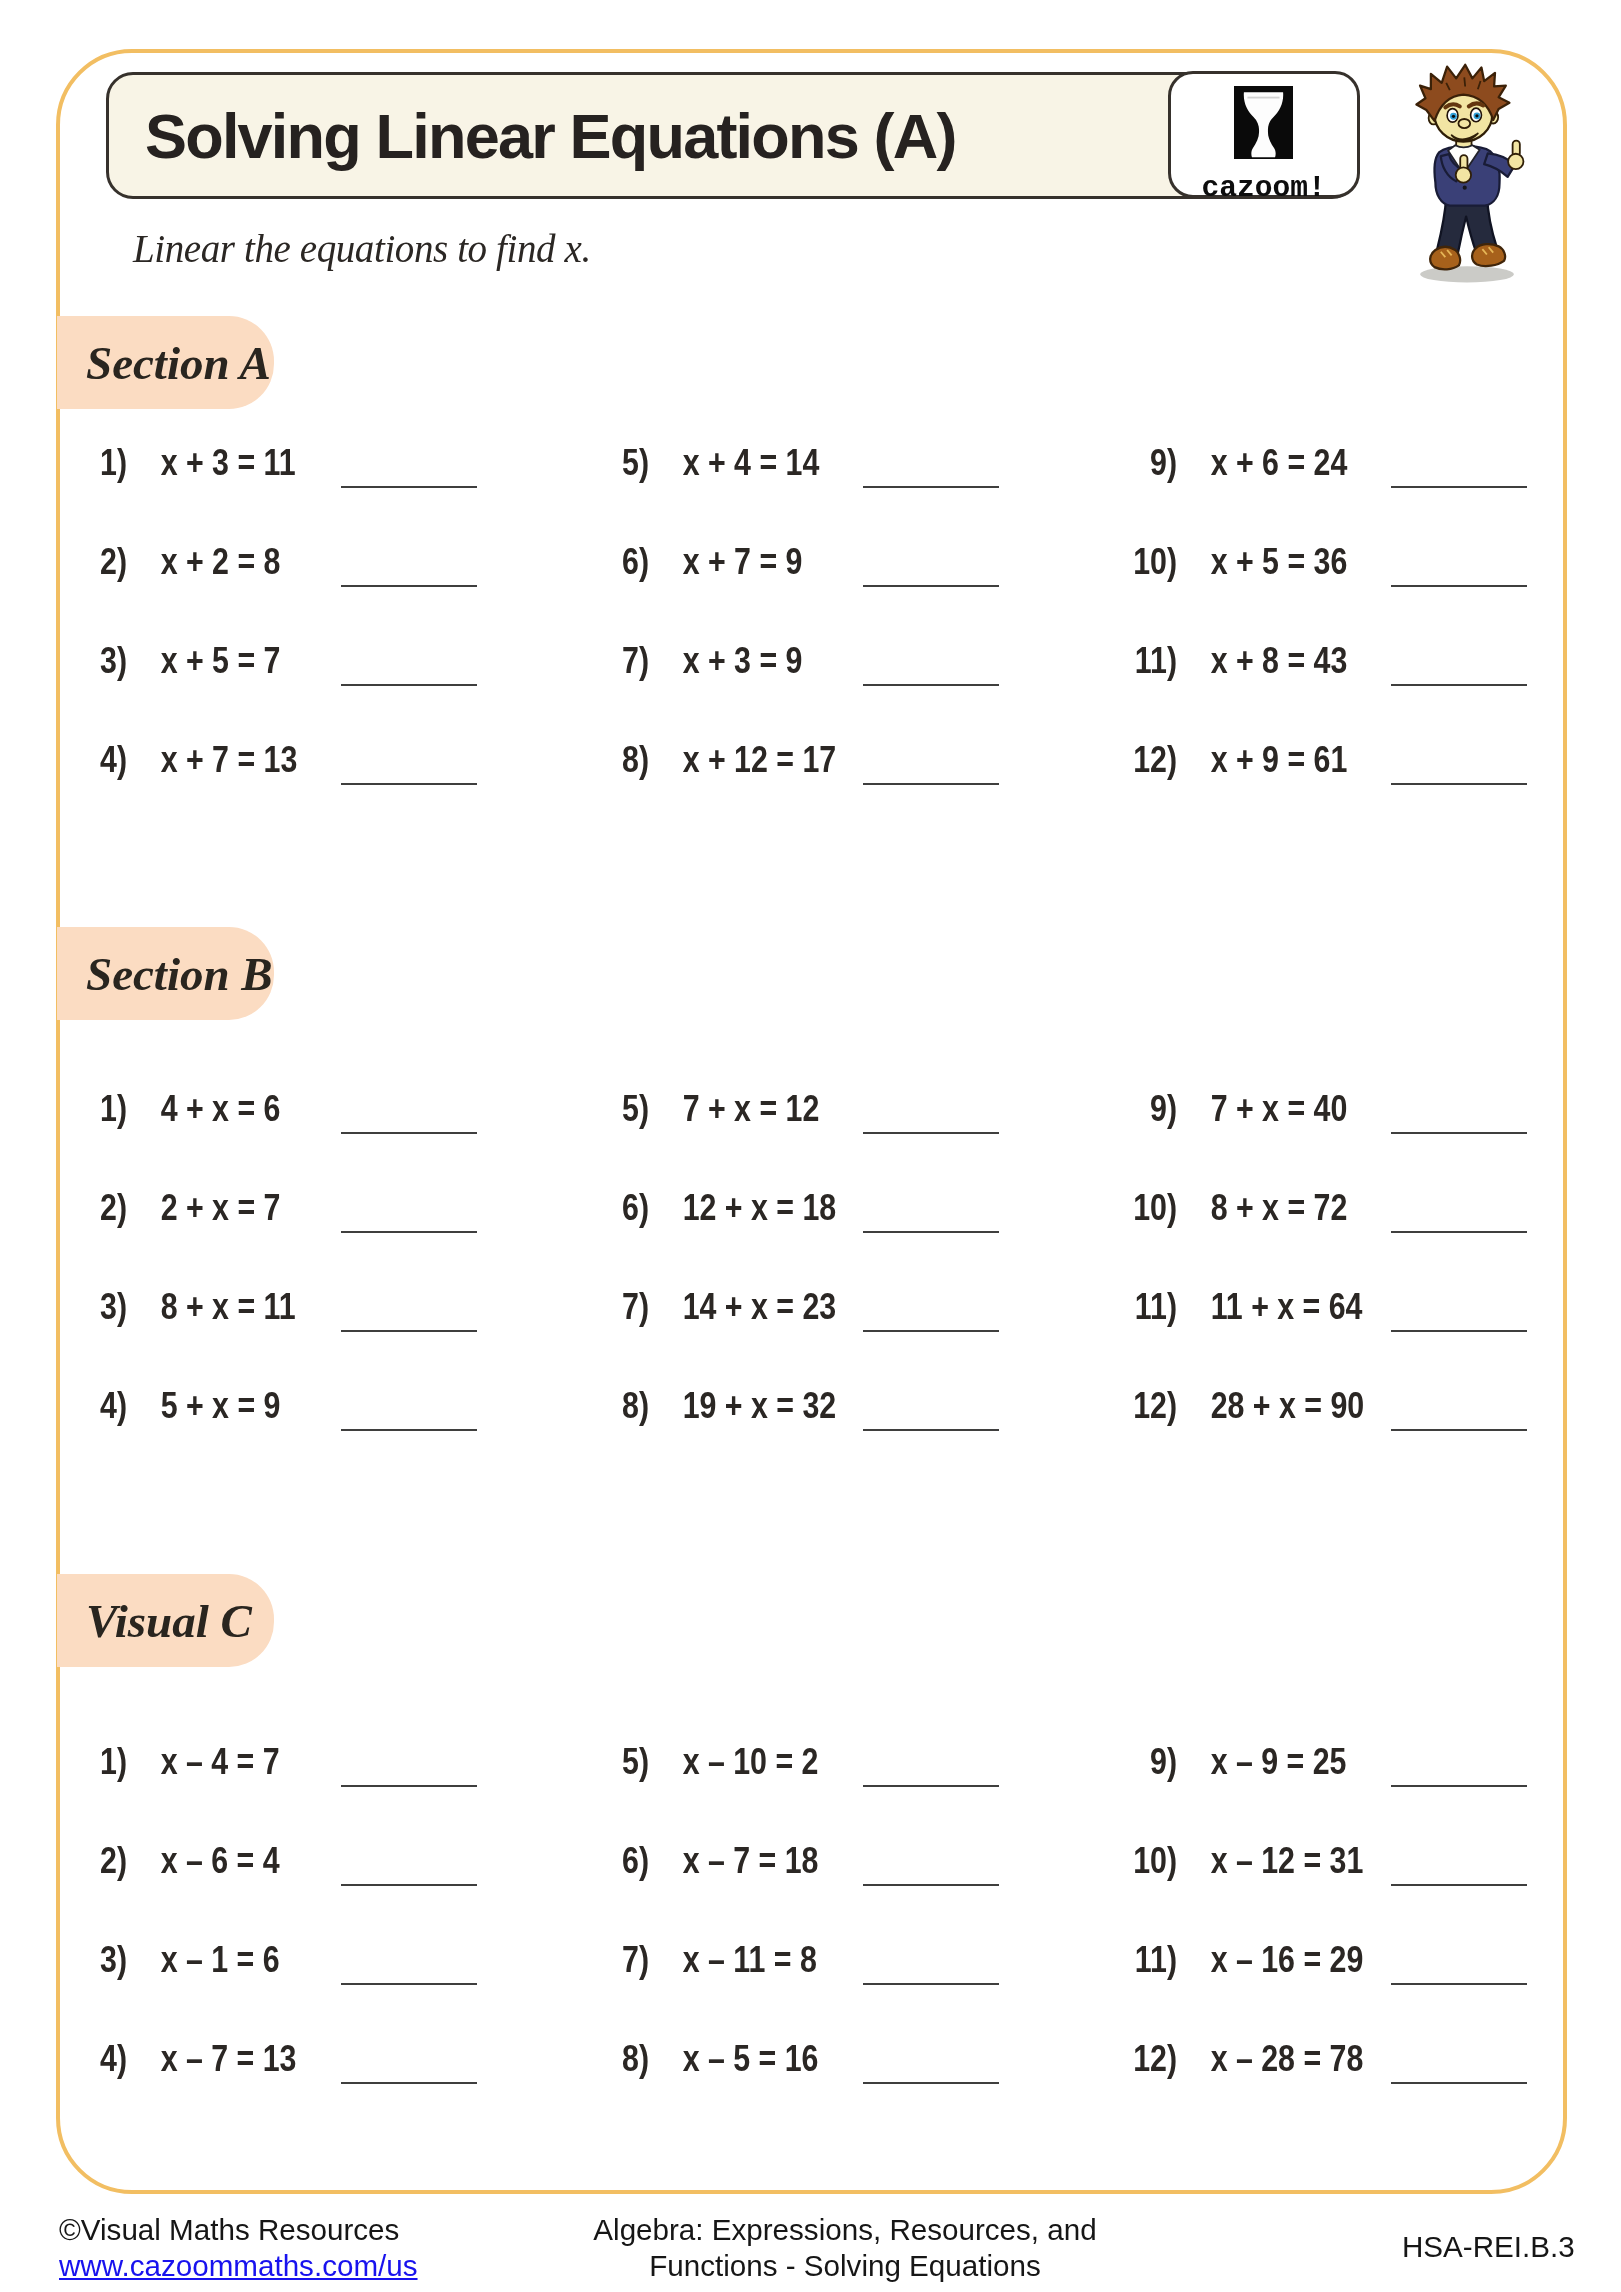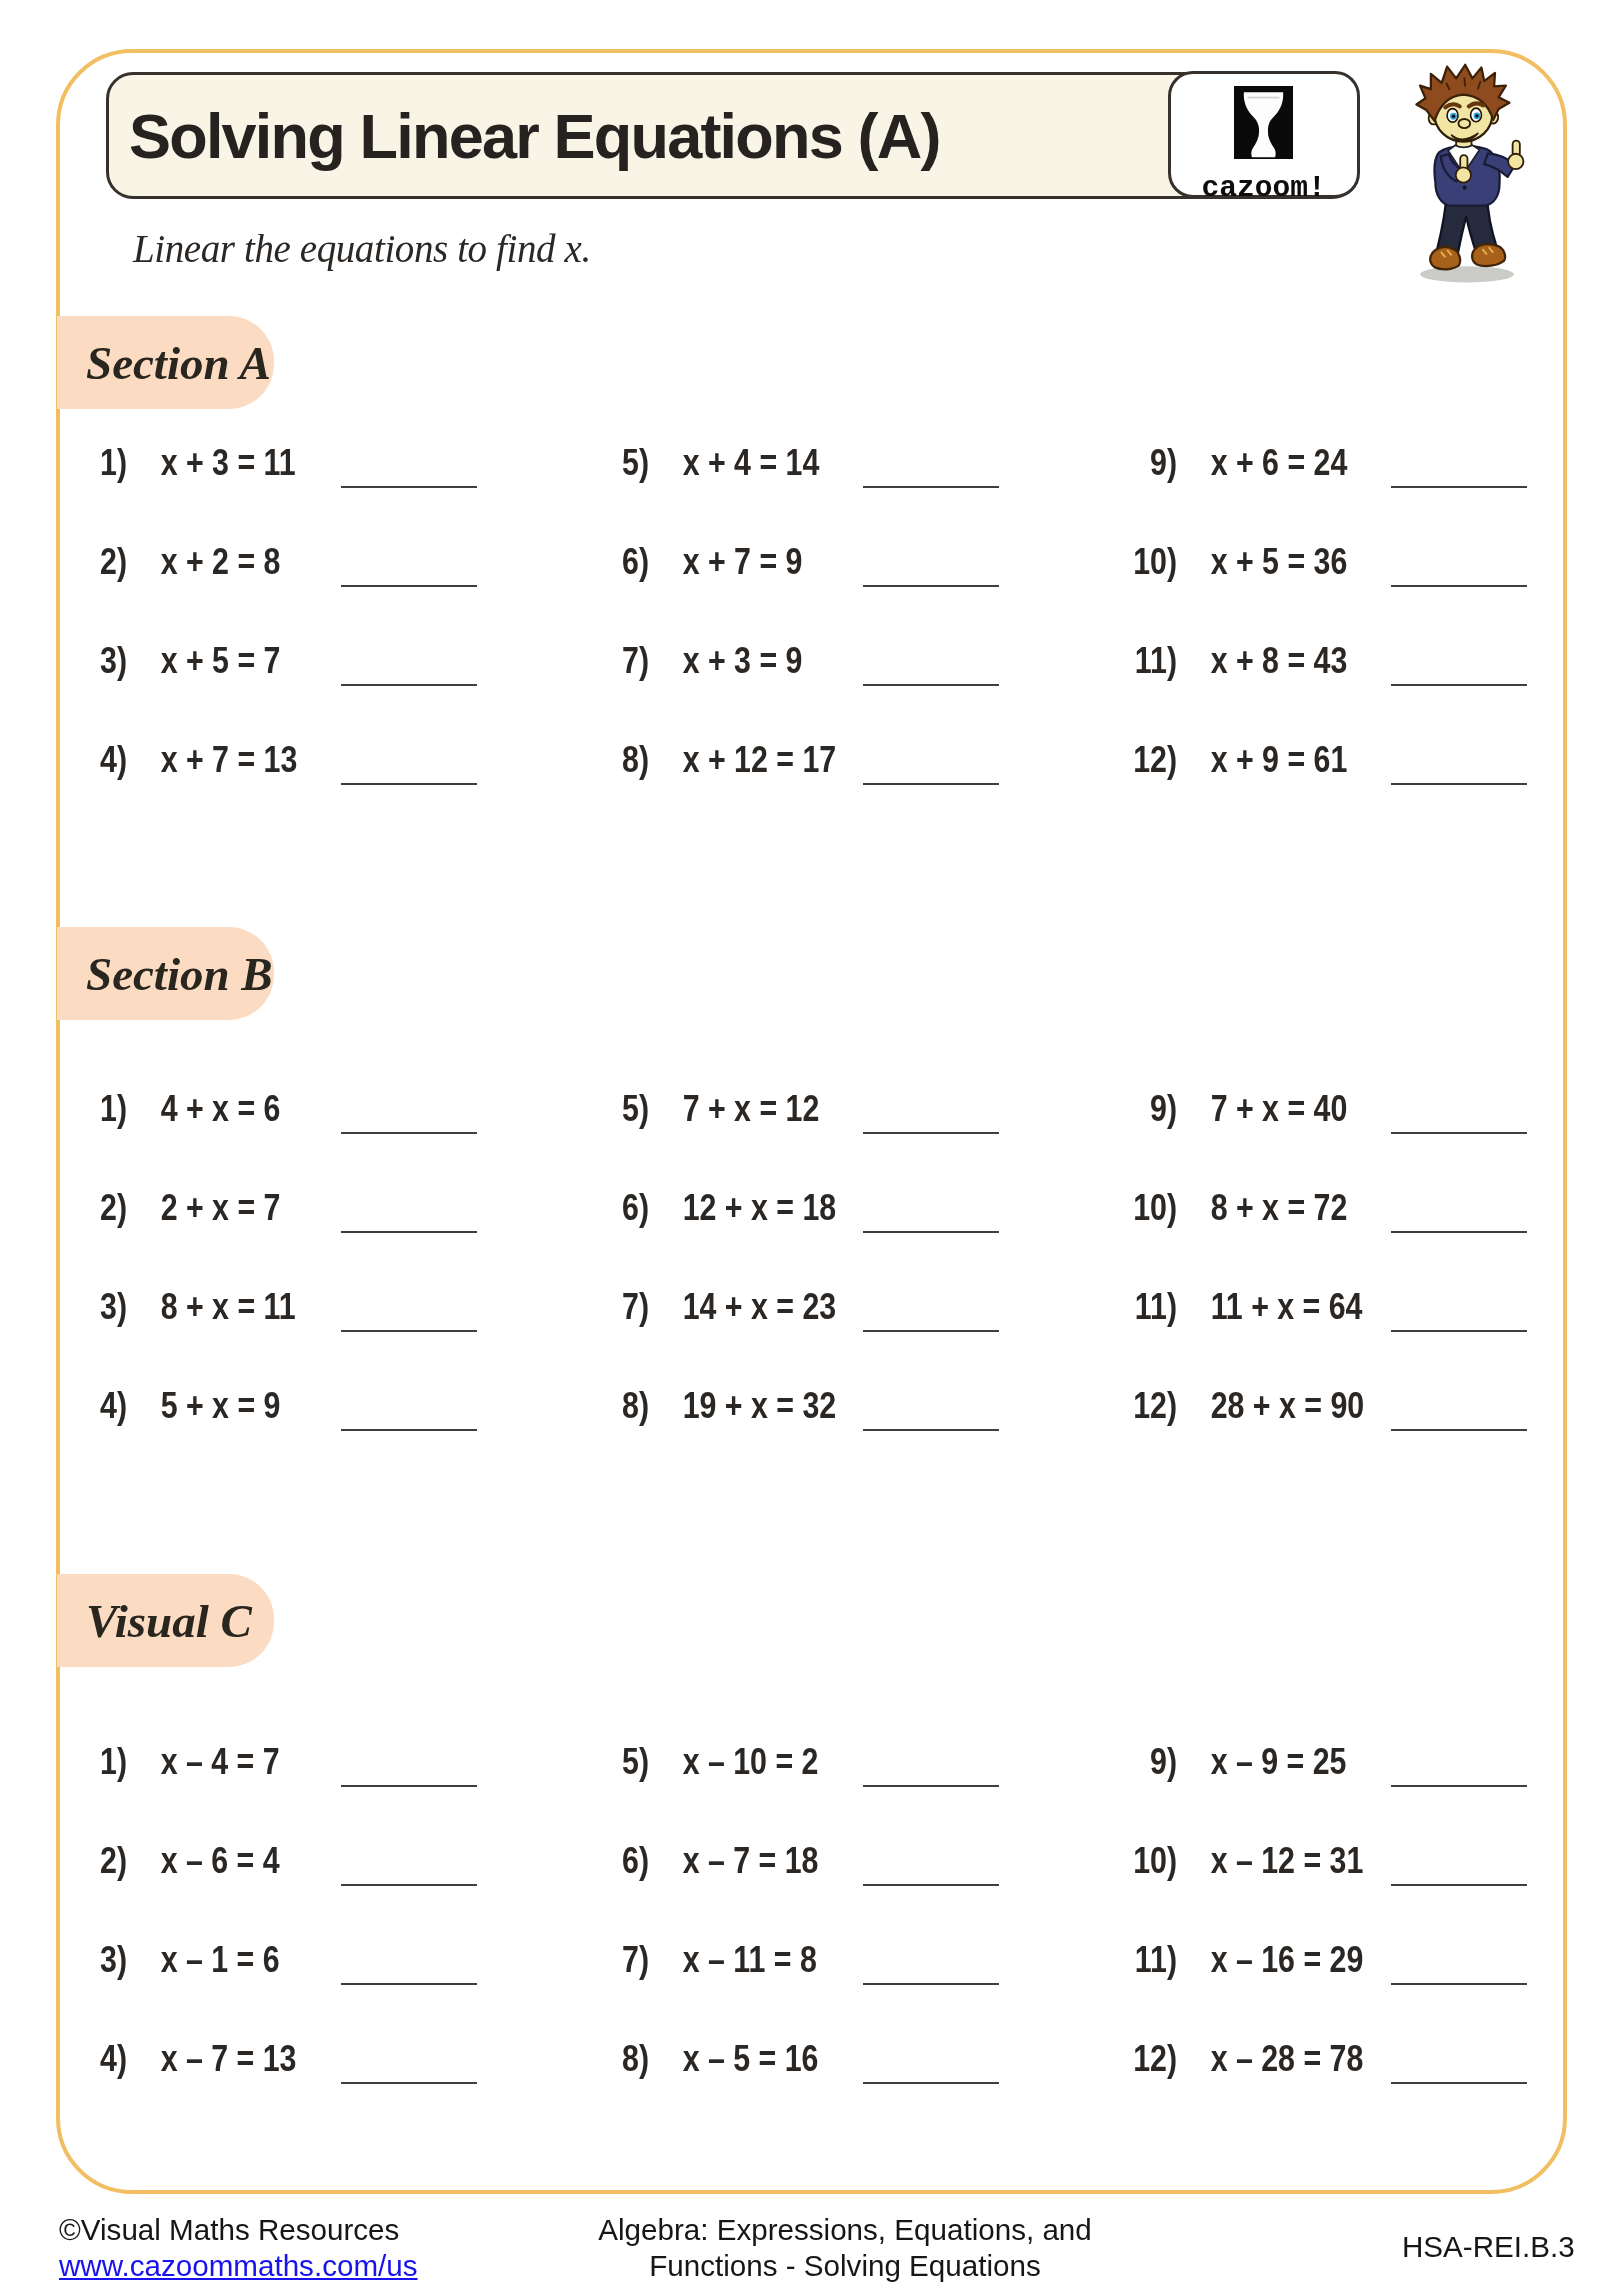--- a/index.html
+++ b/index.html
@@ -12,21 +12,21 @@
     position:absolute; left:56px; top:49px; width:1503px; height:2137px;
     border:4.5px solid var(--frame_yellow,#F2BE62); border-radius:76px;
   }
   
   .title-box {
     position:absolute; left:106px; top:72px; width:1253px; height:127px;
     background:var(--title_bg,#F8F4E6); border:3.6px solid #36312c; border-radius:27px;
     box-sizing:border-box;
   }
   .title-box h1 {
-    position:absolute; left:20px; top:50%; transform:translateY(-50%);
+    position:absolute; left:36px; top:50%; transform:translateY(-50%);
     margin:0; font-size:63px; font-weight:bold; letter-spacing:-1.8px; color:#262220;
     white-space:nowrap;
   }
   .logo-panel {
     position:absolute; right:-3.6px; top:-3.6px; width:192px; height:127px;
     background:#ffffff; border:3.6px solid #36312c; border-radius:25px; box-sizing:border-box;
     display:flex; flex-direction:column; align-items:center; padding-top:11.6px;
   }
   .logo-black { width:59px; height:73px; background:#0a0a0a; }
   .logo-text {
@@ -331,19 +331,19 @@
     <span class="ptext"><span class="pnum">12)</span><span class="peq">x – 28 = 78</span></span>
     <span class="pline"></span>
   </div>
 </div>
 
   <div class="footer-left">
     <div>©Visual Maths Resources</div>
     <a class="footer-link">www.cazoommaths.com/us</a>
   </div>
   <div class="footer-center">
-    <div>Algebra: Expressions, Equations, and</div>
+    <div>Algebra: Expressions, Resources, and</div>
     <div>Functions - Solving Equations</div>
   </div>
   <div class="footer-right">HSA-REI.B.3</div>
 
 </div>
 
 
 </body></html>

